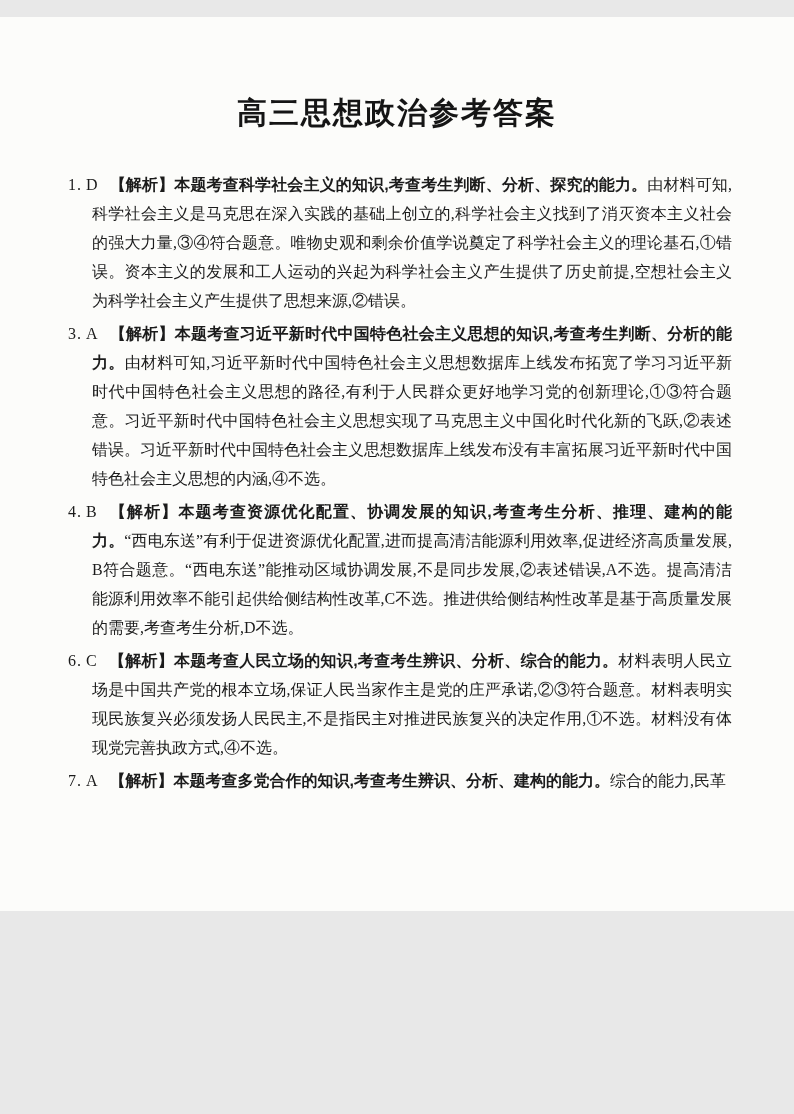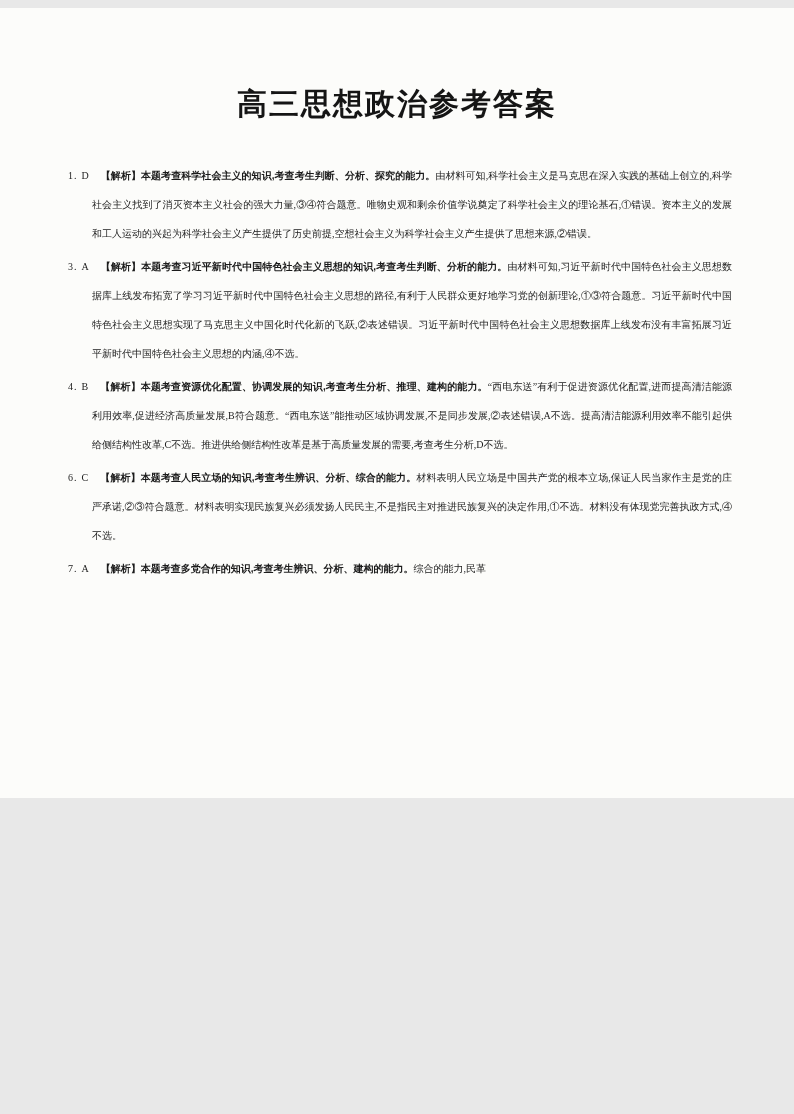--- a/index.html
+++ b/index.html
@@ -3,22 +3,22 @@
 <meta charset="utf-8">
 <style>
   html, body {
     margin: 0;
     padding: 0;
     background: #e8e8e8;
   }
   .page {
     position: relative;
     width: 794px;
-    height: 790px;
-    margin: 8px auto;
+    height: 894px;
+    margin: 17px auto;
     background: #fcfcfa;
     overflow: hidden;
     font-family: "Liberation Serif", "DejaVu Serif", serif;
     color: #1b1b1b;
   }
   .title {
     margin: 0;
     padding-top: 76px;
     text-align: center;
     font-family: "Liberation Sans", "DejaVu Sans", sans-serif;
@@ -27,21 +27,21 @@
     letter-spacing: 2px;
     color: #151515;
   }
   .content {
     margin: 36px 62px 0 68px;
   }
   .item {
     margin: 0 0 4px 0;
     padding-left: 24px;
     text-indent: -24px;
-    font-size: 10px;
+    font-size: 16px;
     line-height: 29px;
     text-align: justify;
     word-break: break-all;
   }
   .item .num {
     letter-spacing: 1px;
   }
   .item .ans {
     margin-left: 4px;
     margin-right: 12px;

